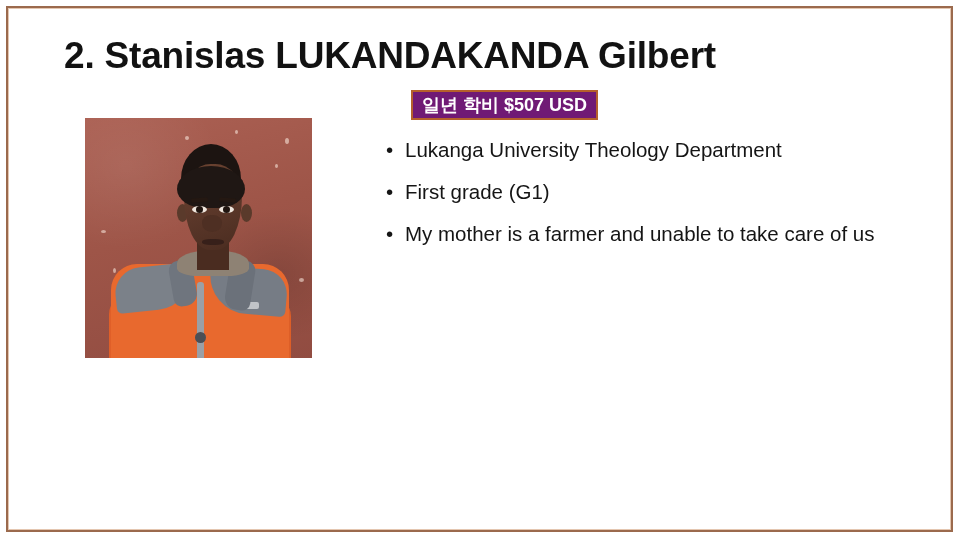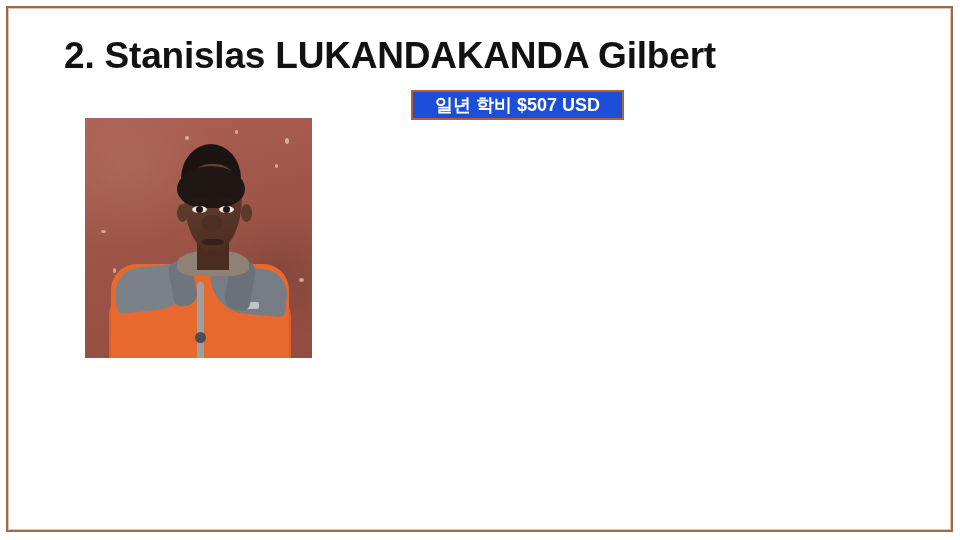--- a/index.html
+++ b/index.html
@@ -52,22 +52,22 @@
     letter-spacing: -0.2px;
     white-space: nowrap;
     line-height: 46px;
   }
 
   .badge {
     position: absolute;
     left: 411px;
     top: 90px;
     height: 30px;
-    padding: 0 22px;
-    background: #1d4ed8;
+    padding: 0 9px;
+    background: #701a75;
     border: 2px solid #b5602c;
     box-sizing: border-box;
     display: flex;
     align-items: center;
     justify-content: center;
     color: #ffffff;
     font-size: 18px;
     font-weight: 700;
     letter-spacing: 0px;
     white-space: nowrap;
@@ -334,15 +334,18 @@
     <div class="brow-r"></div>
     <div class="eye-l"></div>
     <div class="eye-r"></div>
     <div class="pupil-l"></div>
     <div class="pupil-r"></div>
     <div class="nose"></div>
     <div class="mouth"></div>
   </div>
 
   <div class="bullets">
+    <div class="bullet">Lukanga University Theology Department</div>
+    <div class="bullet">First grade (G1)</div>
+    <div class="bullet">My mother is a farmer and unable to take care of us</div>
   </div>
 
 </div>
 
 </body></html>

